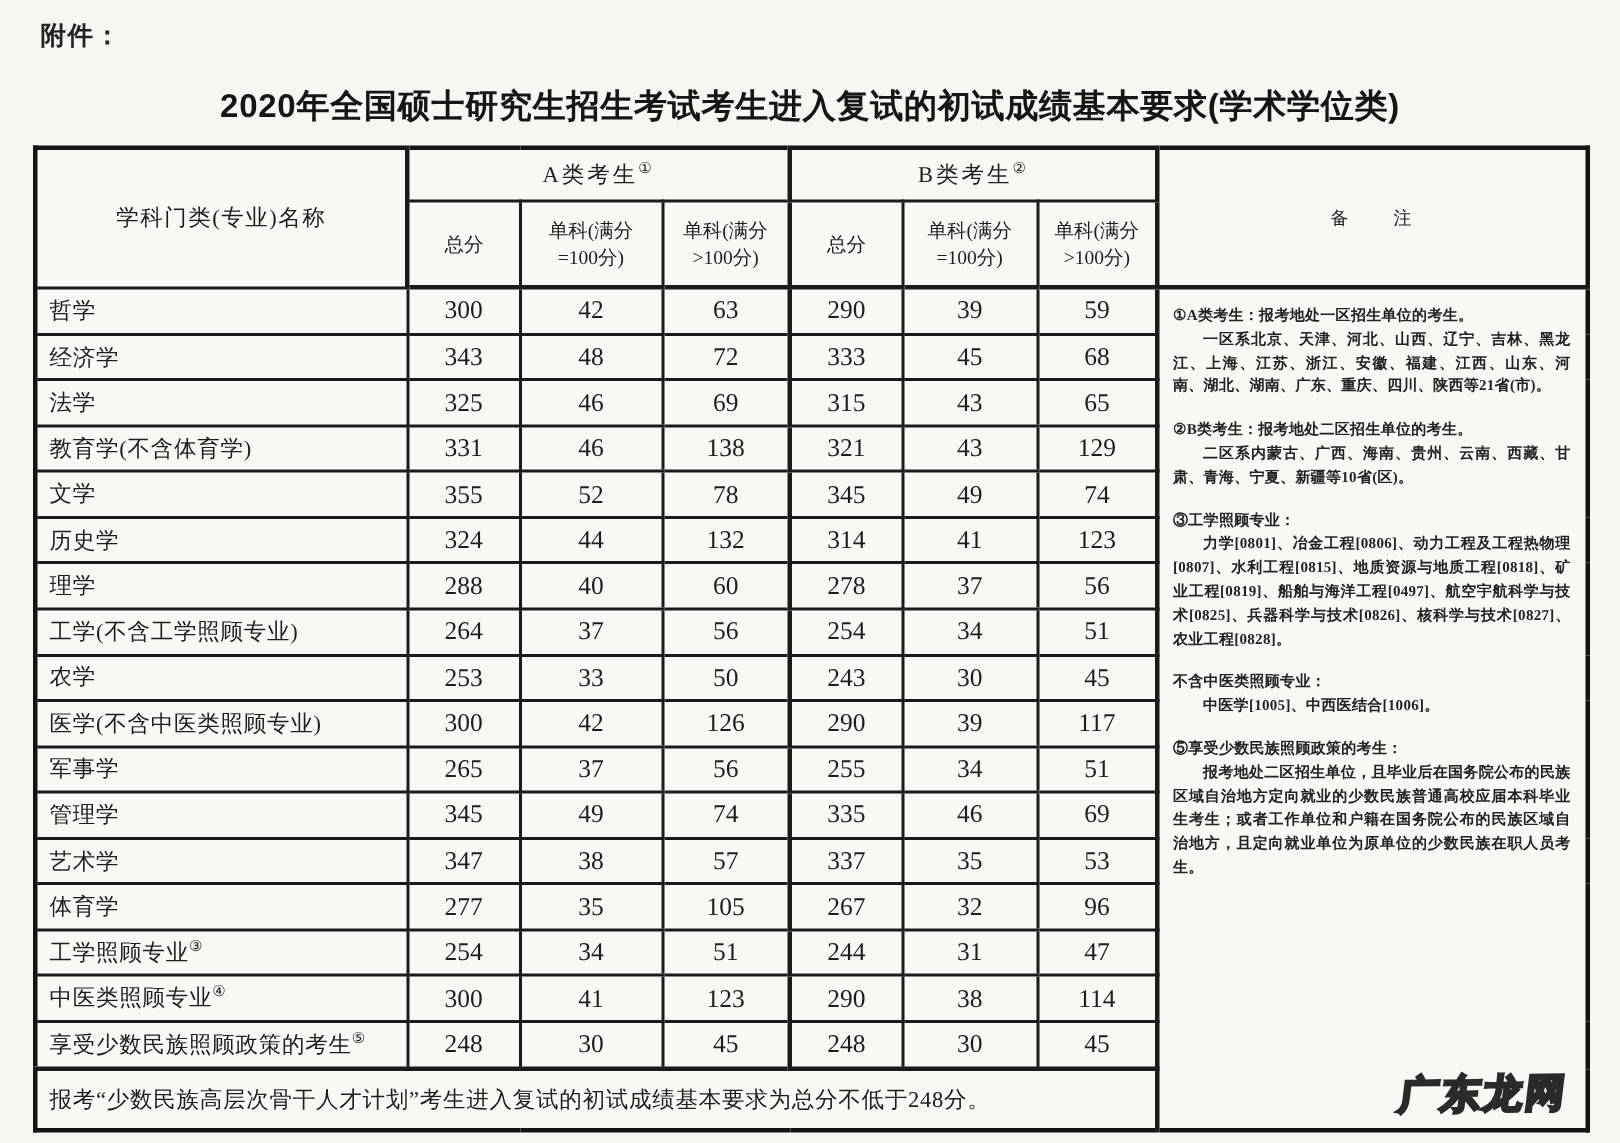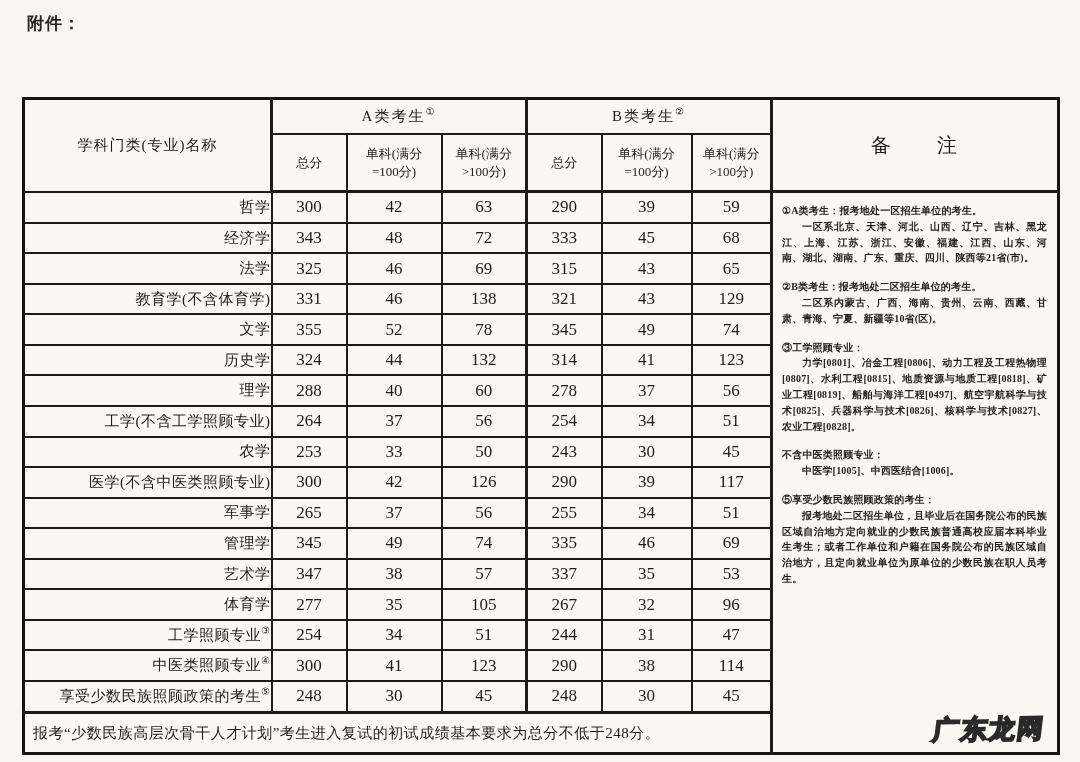--- a/index.html
+++ b/index.html
@@ -47,30 +47,30 @@
   
   .th-subject {
     font-size: 15px; letter-spacing: 1px;
     border-right-width: 3px !important;
   }
   .th-group { height: 33px; font-size: 15px; letter-spacing: 2px; }
   .th-group.grp-a { border-right-width: 3px !important; }
   .th-group.grp-b { border-right-width: 3px !important; }
   .th-sub { height: 55px; font-size: 13px; line-height: 1.35; }
   .th-remarks {
-    font-size: 20px; font-weight: 600; letter-spacing: 2px;
+    font-size: 12px; font-weight: 600; letter-spacing: 2px;
     border-bottom-width: 3px !important;
   }
   thead tr.sub-row td { border-bottom-width: 3px; }
   td.v-thin { border-left-width: 1.5px !important; border-right-width: 1.5px !important; }
   td.v-grp-end { border-right-width: 3px !important; }
 
   
   td.subject-cell {
-    text-align: right; padding-left: 8px;
+    text-align: left; padding-left: 8px;
     font-size: 15px; letter-spacing: 0.5px;
     white-space: nowrap;
   }
   td.subject-cell sup, .th-group sup { font-size: 10px; line-height: 0; }
   td.score-cell {
     font-size: 17px;
     font-family: "Liberation Serif", "DejaVu Serif", serif;
   }
 
   
@@ -115,20 +115,21 @@
     white-space: nowrap;
   }
 </style>
 </head>
 <body>
 
 <div class="page">
 
   <div class="attachment">附件：</div>
 
+  <div class="doc-title">2020年全国硕士研究生招生考试考生进入复试的初试成绩基本要求(学术学位类)</div>
 
   <table class="score-table">
     <colgroup>
       <col style="width:248px">
         <col style="width:75px">
         <col style="width:95px">
         <col style="width:85px">
       <col style="width:75px">
         <col style="width:90px">
         <col style="width:80px">

